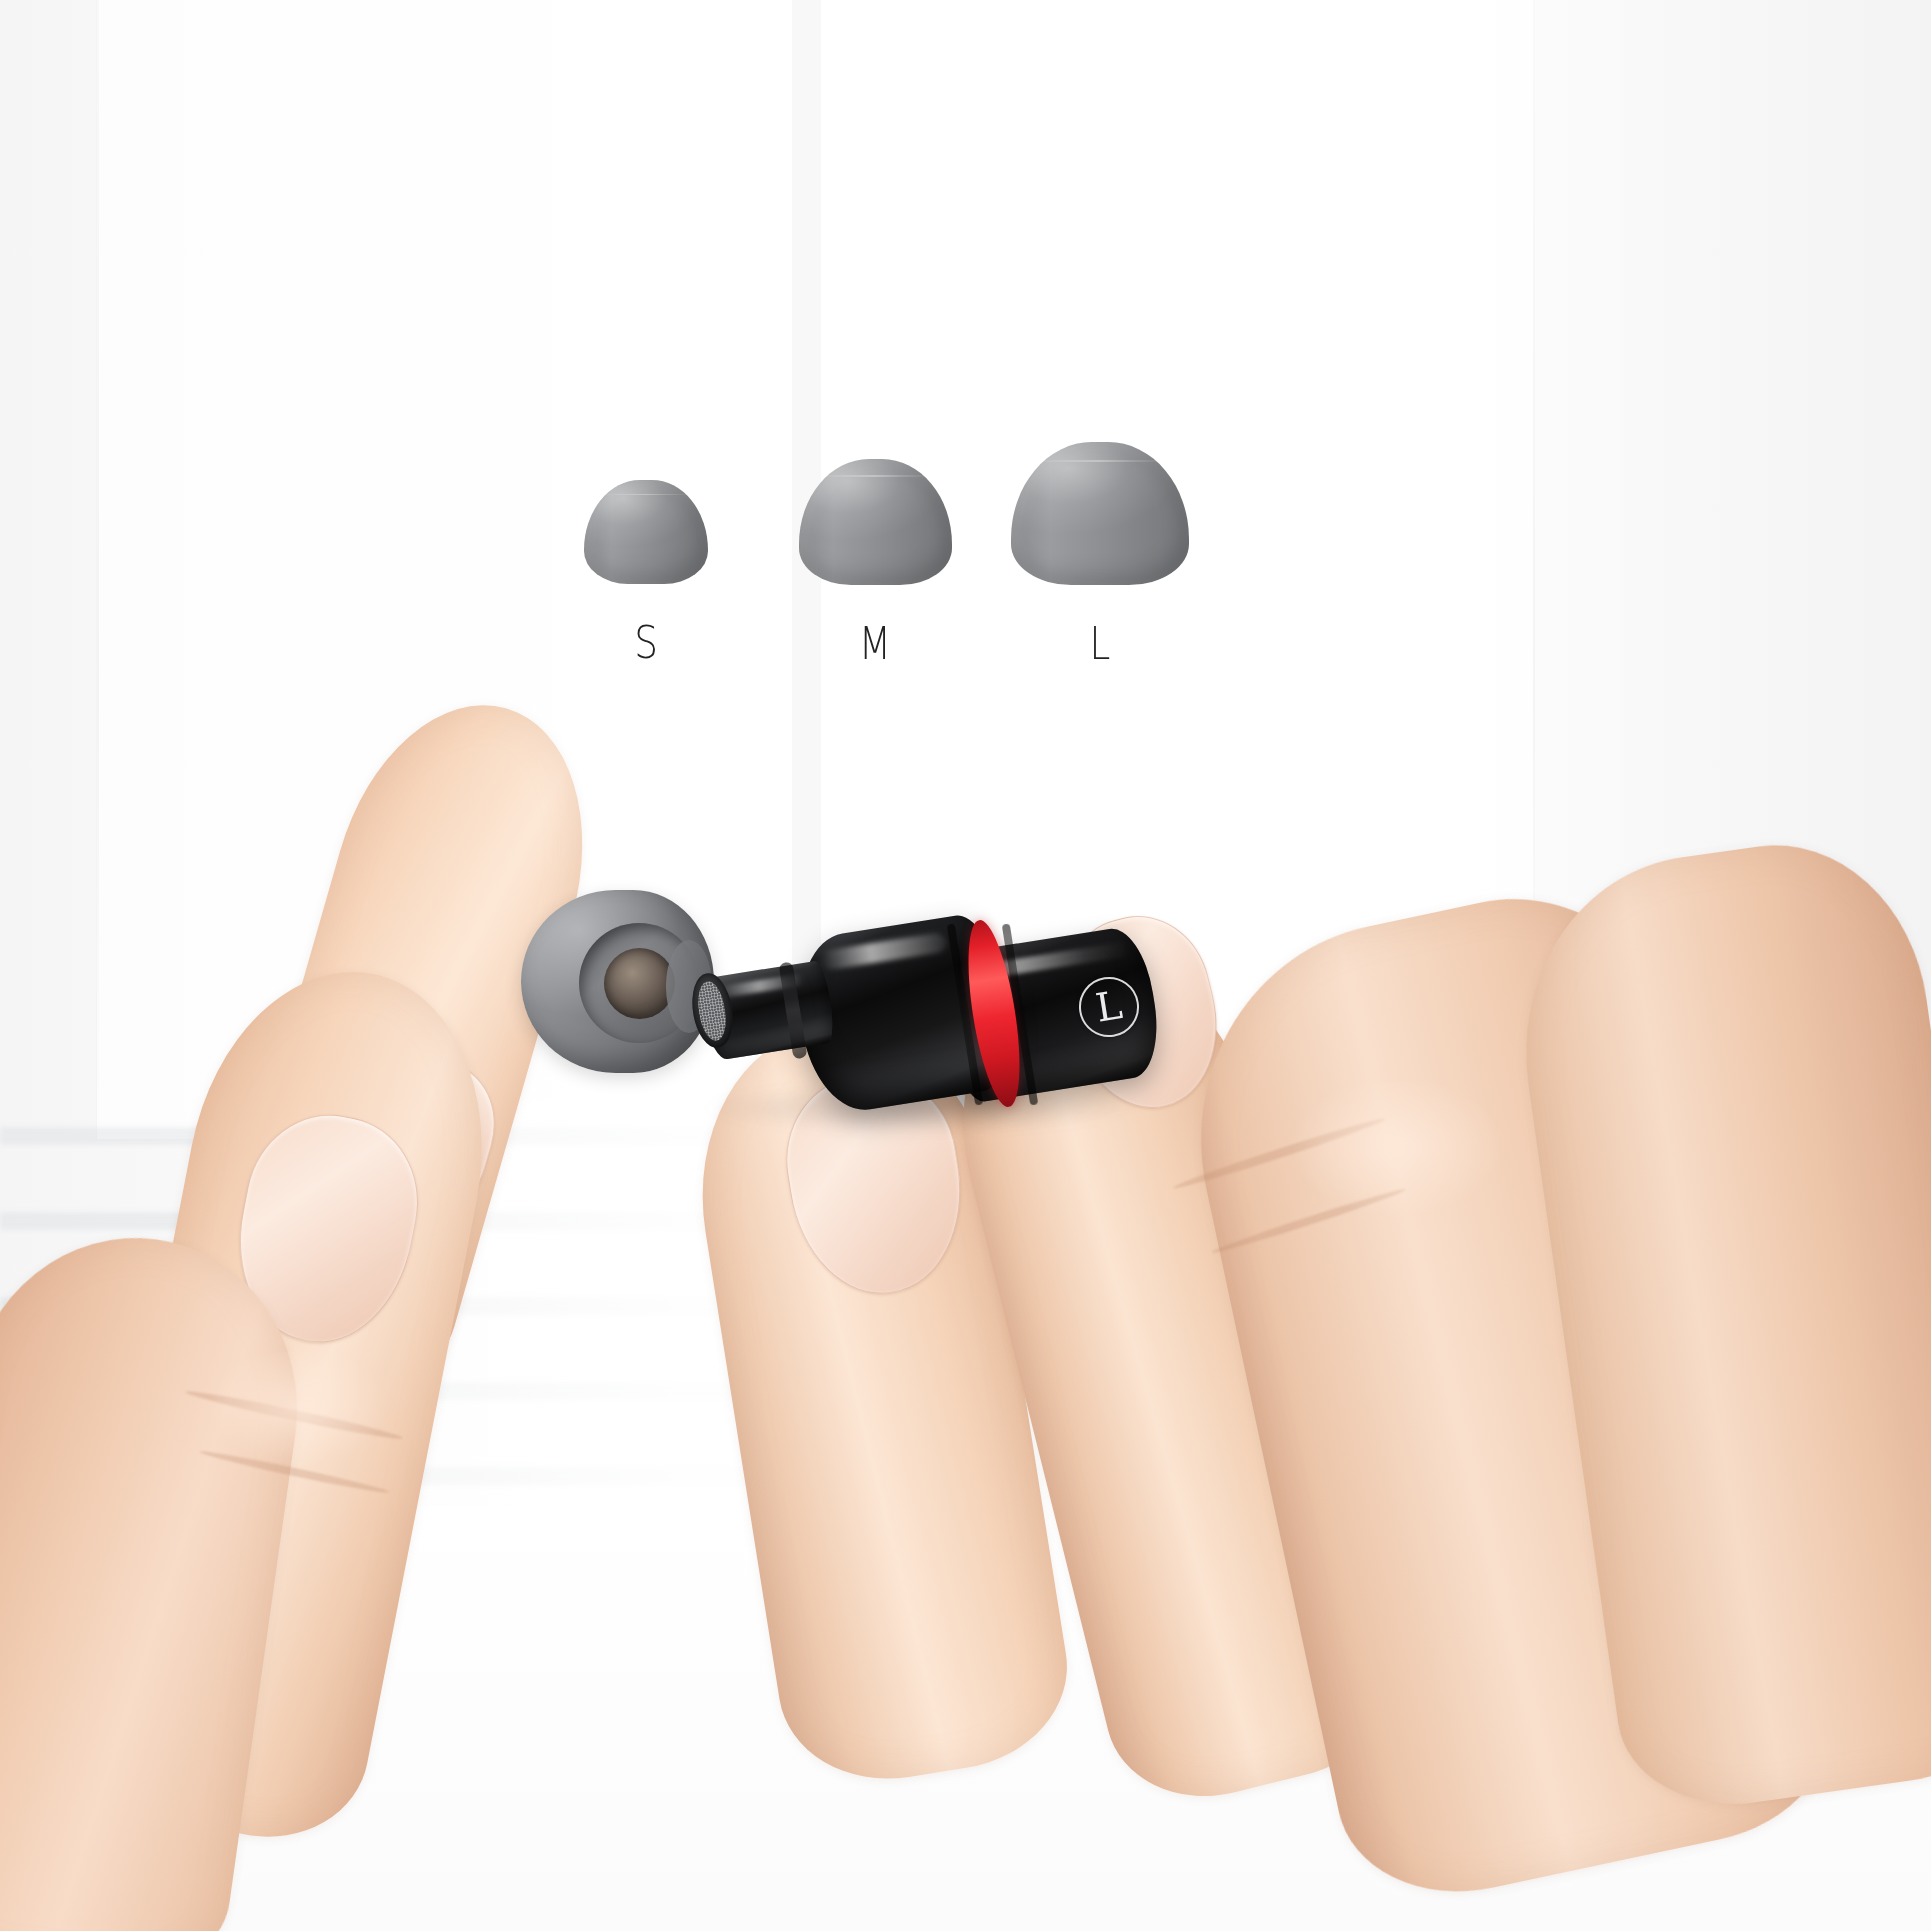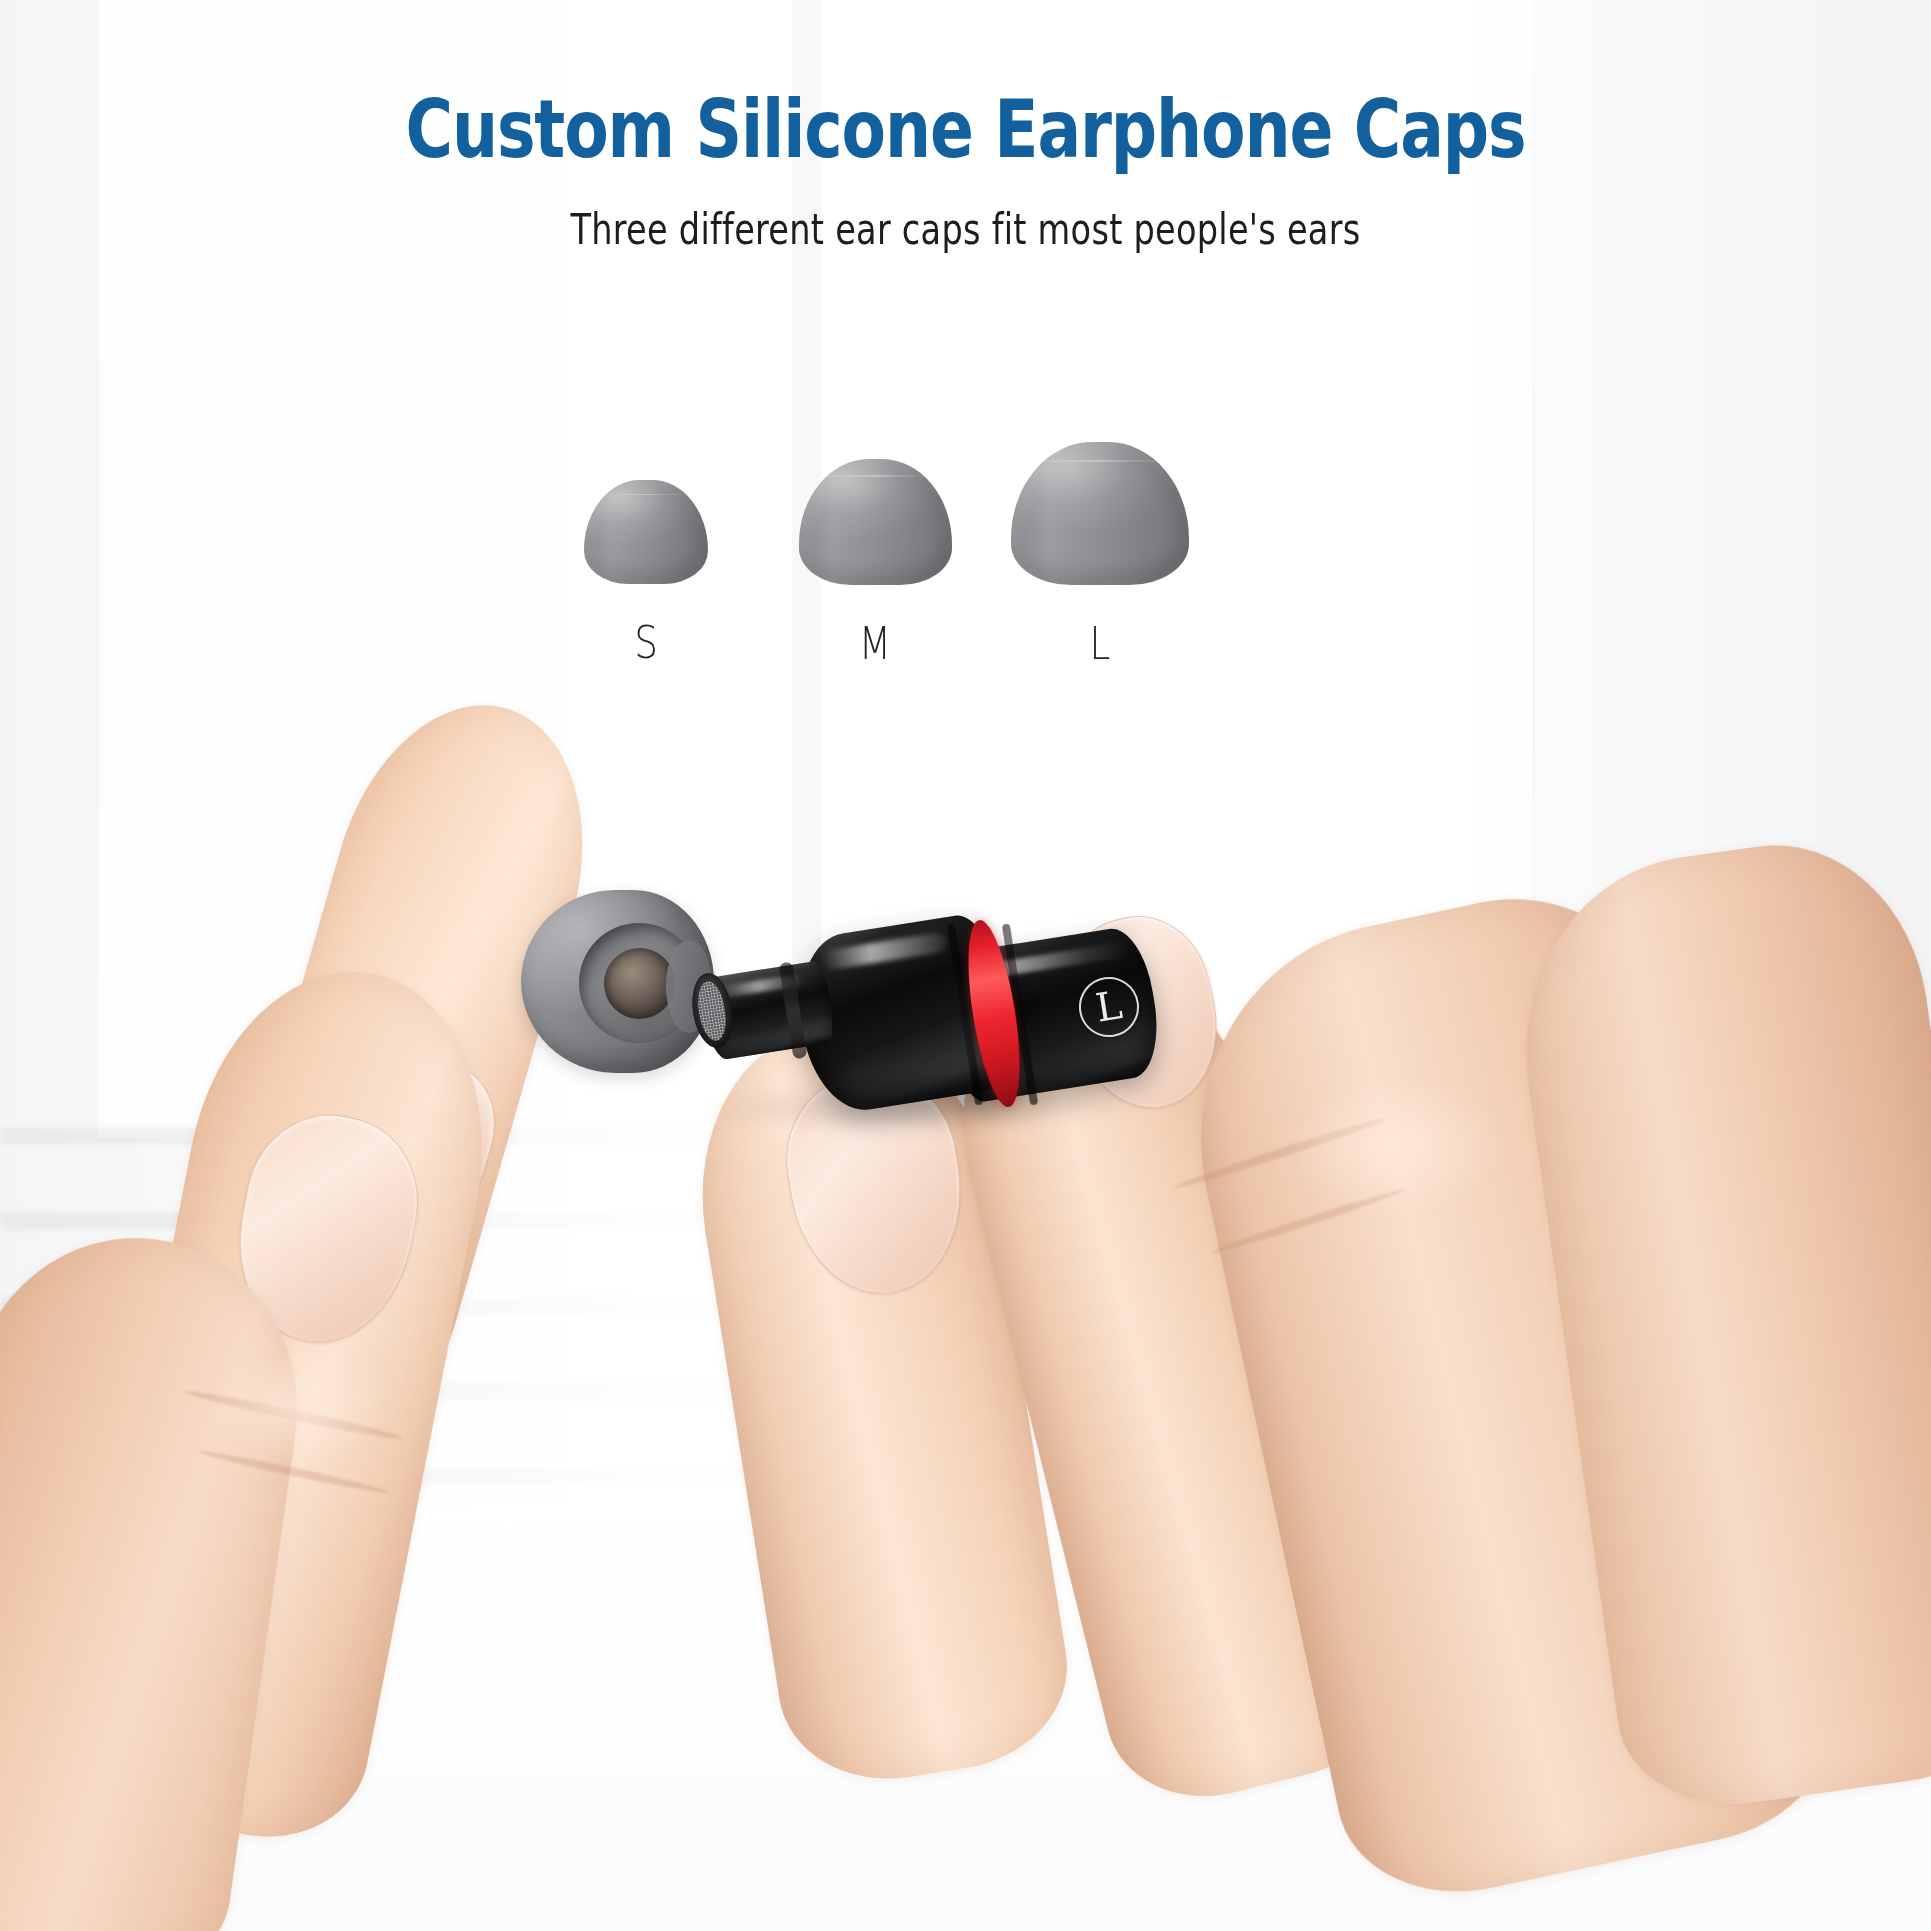--- a/index.html
+++ b/index.html
@@ -311,24 +311,20 @@
   <div class="bg-base"></div>
   <div class="bg-panel p1"></div>
   <div class="bg-panel p2"></div>
   <div class="bg-panel p3"></div>
   <div class="bg-vedge" style="left:97px;"></div>
   <div class="bg-vedge" style="left:1533px;"></div>
   <div class="stripes"></div>
   <div class="stripes-mask"></div>
   <div class="floor-fade"></div>
 
-  <div class="headings">
-    <div class="title">Custom Silicone Earphone Caps</div>
-    <div class="subtitle">Three different ear caps fit most people's ears</div>
-  </div>
 
   <div class="tips-row">
 
     <div class="tip-item tip-s">
       <div class="tip-shape"></div>
       <div class="tip-label">S</div>
     </div>
 
     <div class="tip-item tip-m">
       <div class="tip-shape"></div>

